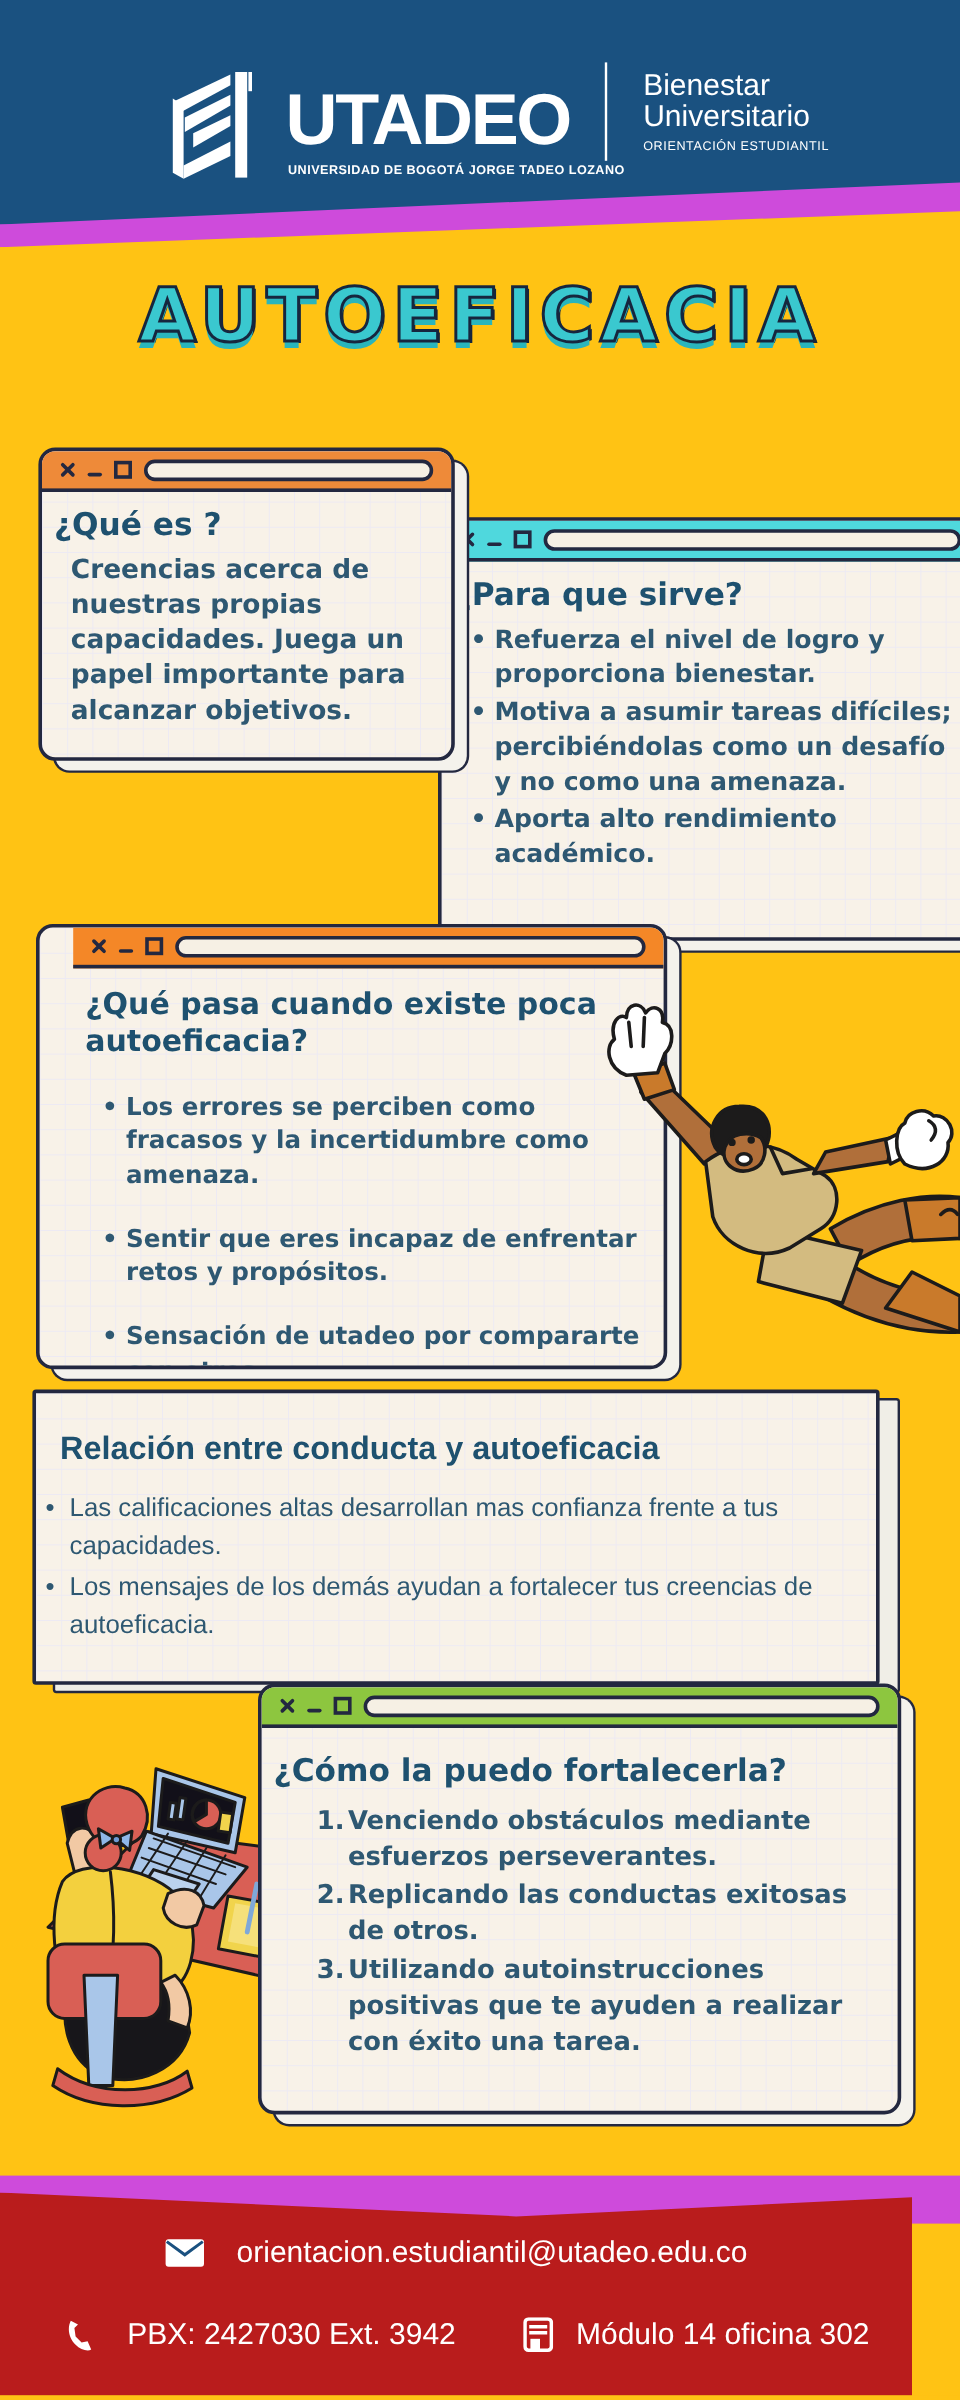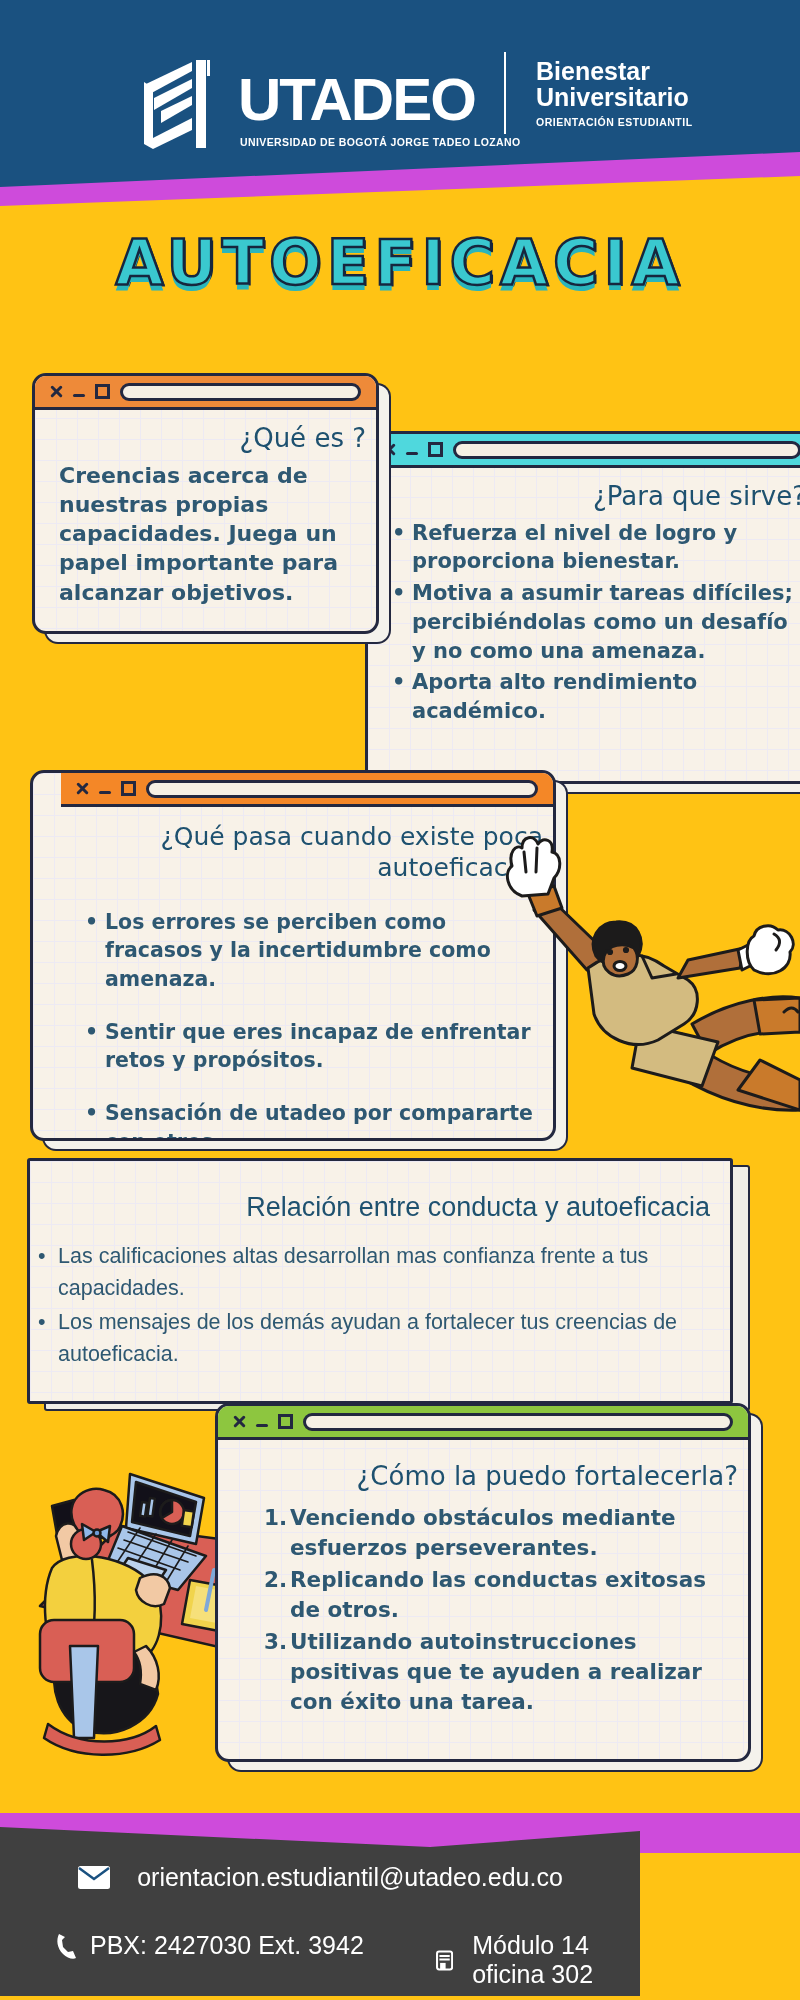--- a/index.html
+++ b/index.html
@@ -17,21 +17,21 @@
     position:absolute;left:0;top:0;width:800px;height:215px;background:#CE4BDB;
     clip-path:polygon(0 185px,100% 150px,100% 176px,0 206px);z-index:1;
   }
   .hdr-logo{position:absolute;left:138px;top:52px;z-index:3;}
   .hdr-brand{position:absolute;left:238px;top:70px;z-index:3;color:#fff;
     font-family:"Liberation Sans",sans-serif;font-weight:bold;font-size:60px;letter-spacing:-2px;line-height:1;}
   .hdr-brand-sub{position:absolute;left:240px;top:136px;z-index:3;color:#fff;
     font-family:"Liberation Sans",sans-serif;font-weight:bold;font-size:10.5px;letter-spacing:.4px;}
   .hdr-divider{position:absolute;left:504px;top:52px;width:2px;height:82px;background:#fff;z-index:3;}
   .hdr-unit{position:absolute;left:536px;top:58px;z-index:3;color:#fff;
-    font-family:"Liberation Sans",sans-serif;font-weight:bold;}
+    font-family:"Liberation Sans",sans-serif;font-weight:normal;}
   .hdr-unit .l1,.hdr-unit .l2{font-size:25px;line-height:1.05;}
   .hdr-unit .l3{font-size:10.5px;letter-spacing:.5px;margin-top:5px;}
   
   .big-title{
     position:absolute;left:0;top:226px;width:800px;text-align:center;z-index:3;
     font-size:62px;font-weight:800;letter-spacing:5px;color:#3AC8CF;
     -webkit-text-stroke:2.5px #16263E;
     text-shadow:0 6px 0 #2AB5BC,2px 2px 0 #16263E;
   }
   
@@ -45,21 +45,21 @@
   }
   .winbar{display:flex;align-items:center;gap:10px;height:31px;padding:0 15px;
     border-bottom:3px solid #232840;}
   .ctrl-x{position:relative;width:13px;height:13px;flex:0 0 auto;}
   .ctrl-x::before,.ctrl-x::after{content:"";position:absolute;left:-1px;top:5px;width:15px;height:3px;background:#232840;border-radius:2px;}
   .ctrl-x::before{transform:rotate(45deg);}
   .ctrl-x::after{transform:rotate(-45deg);}
   .ctrl-min{width:12px;height:3px;background:#232840;border-radius:2px;margin-top:8px;flex:0 0 auto;}
   .ctrl-sq{width:9px;height:9px;border:3px solid #232840;background:transparent;flex:0 0 auto;}
   .urlpill{flex:1;height:12px;border:3px solid #232840;border-radius:10px;background:#F6F0E4;}
-  .card h2{margin:12px 10px 6px;text-align:right;font-size:26px;font-weight:normal;color:#1E516F;line-height:1.25;}
+  .card h2{margin:12px 10px 6px;text-align:left;font-size:26px;font-weight:bold;color:#1E516F;line-height:1.25;}
   .card ul{list-style:none;margin:4px 0 0;padding:0 14px 0 44px;}
   .card ul li{position:relative;font-size:21px;font-weight:600;line-height:1.37;margin-bottom:3px;}
   .card ul li::before{content:"•";position:absolute;left:-20px;top:0;}
   
   .card-que-es{left:32px;top:373px;width:341px;height:255px;z-index:3;}
   .card-que-es .winbar{background:#EE8A39;}
   .card-que-es p{margin:4px 20px 0 24px;font-size:22px;font-weight:600;line-height:1.33;}
   
   .card-sirve{left:365px;top:431px;width:448px;height:347px;z-index:2;}
   .card-sirve .winbar{background:#4FD8DD;}
@@ -82,28 +82,28 @@
   .card-fortalecer h2{margin-top:20px;}
   .card-fortalecer ol{list-style:none;counter-reset:n;margin:10px 0 0;padding:0 18px 0 72px;}
   .card-fortalecer ol li{counter-increment:n;position:relative;font-size:21.5px;font-weight:600;line-height:1.4;margin-bottom:2px;}
   .card-fortalecer ol li::before{content:counter(n) ".";position:absolute;left:-26px;}
   
   .illus{position:absolute;}
   .illus-jump{left:492px;top:828px;z-index:4;}
   .illus-laptop{left:0px;top:1428px;z-index:2;}
   
   .ftr-magenta{position:absolute;left:0;top:1813px;width:800px;height:40px;background:#CE4BDB;z-index:1;}
-  .ftr-blue{position:absolute;left:0;top:1813px;width:640px;height:187px;background:#404040;z-index:2;
+  .ftr-blue{position:absolute;left:0;top:1813px;width:760px;height:187px;background:#b91c1c;z-index:2;
     clip-path:polygon(0 14px,430px 34px,100% 18px,100% 100%,0 100%);}
   .ftr-bottom-line{position:absolute;left:0;top:1996px;width:800px;height:4px;background:#FFC314;z-index:3;}
   .ftr-email{position:absolute;left:0;top:50px;width:100%;display:flex;justify-content:center;align-items:center;gap:26px;
     color:#fff;font-family:"Liberation Sans",sans-serif;font-size:25px;}
   .ftr-row2{position:absolute;left:0;top:118px;width:100%;height:40px;color:#fff;
     font-family:"Liberation Sans",sans-serif;font-size:25px;}
-  .ftr-g1{position:absolute;left:55px;display:flex;align-items:center;gap:11px;}
+  .ftr-g1{position:absolute;left:55px;display:flex;align-items:center;gap:27px;}
   .ftr-g2{position:absolute;left:436px;display:flex;align-items:center;gap:19px;}
 </style>
 </head>
 <body>
 
 <div class="canvas">
 
   <div class="hdr-magenta"></div>
   <div class="hdr-blue"></div>
 

